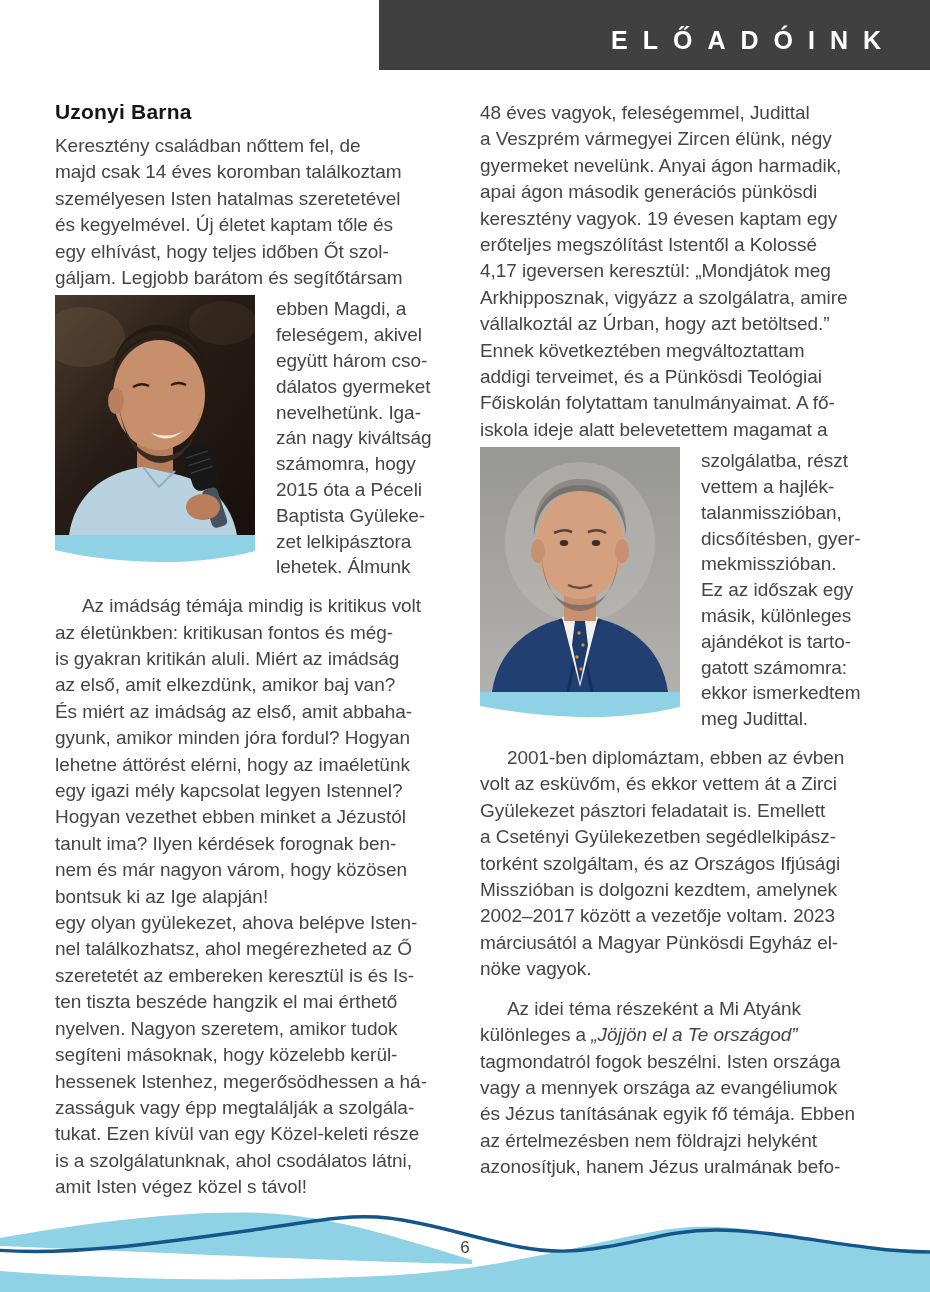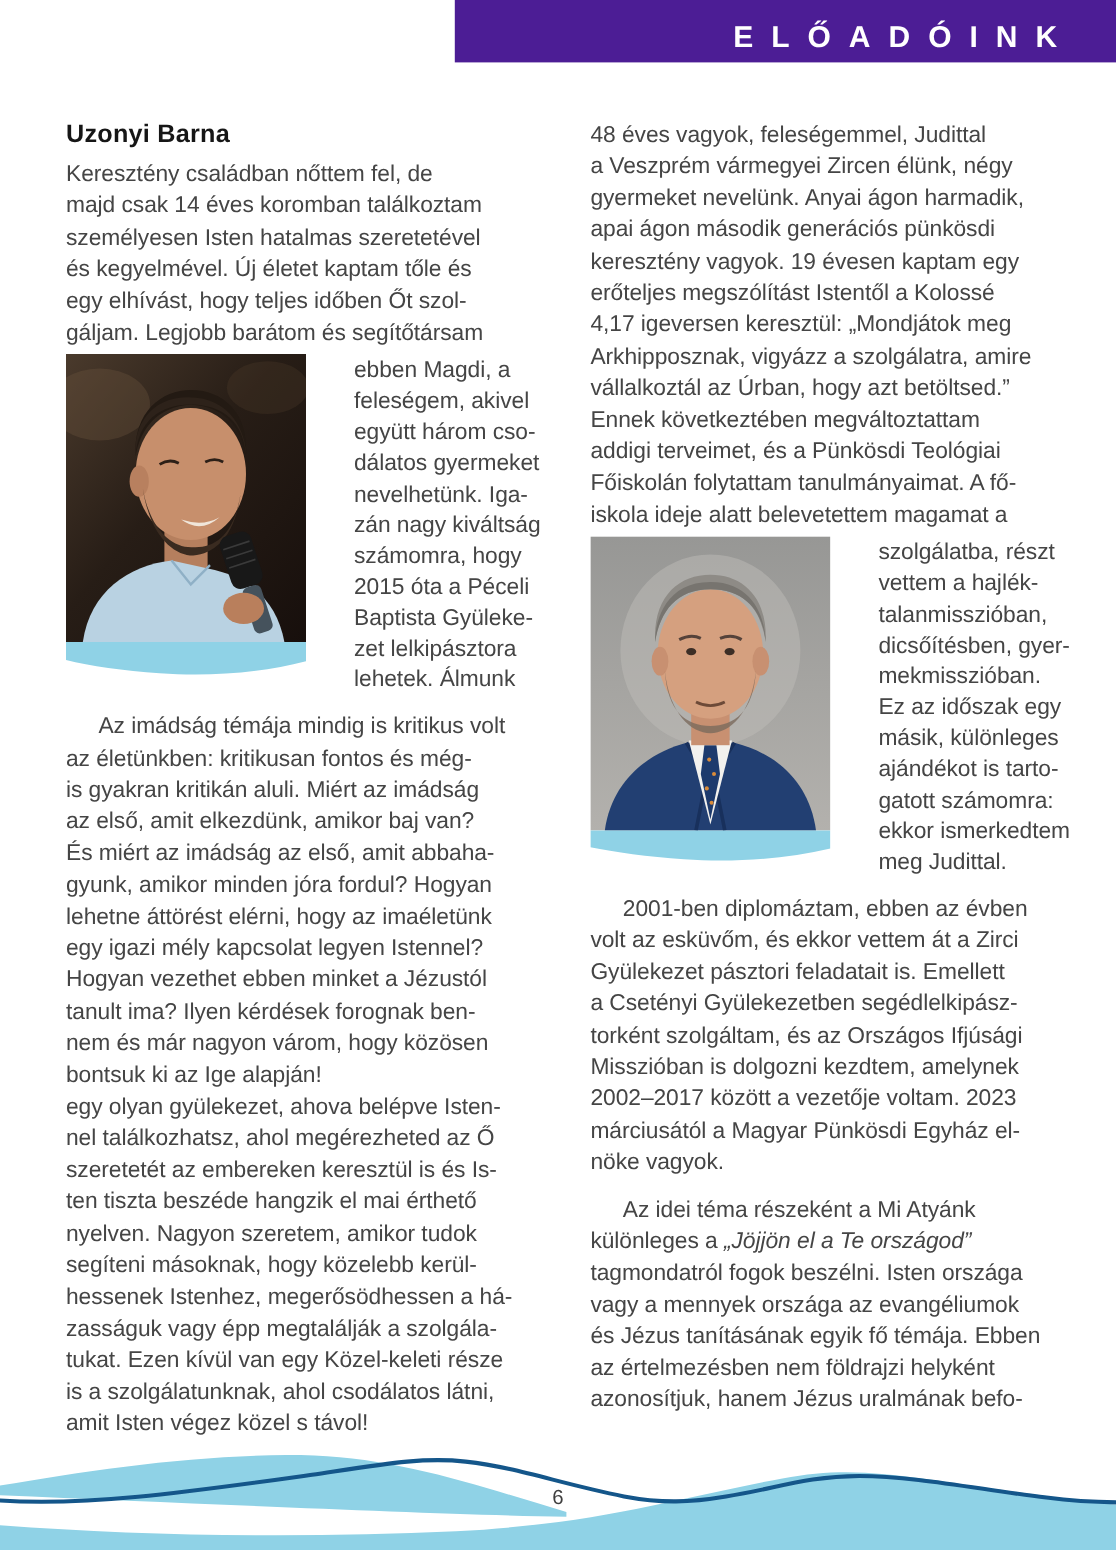--- a/index.html
+++ b/index.html
@@ -3,50 +3,49 @@
 <meta charset="utf-8">
 <style>
   html,body{margin:0;padding:0;}
   body{
     width:930px;height:1292px;position:relative;overflow:hidden;
     background:#ffffff;color:#3f3f3f;
     font-family:"Liberation Sans", sans-serif;
   }
   
   .banner{
-    position:absolute;top:0;left:379px;right:0;height:52px;
-    background:#4c1d95;display:flex;align-items:center;justify-content:flex-end;
+    position:absolute;top:0;left:379px;right:0;height:70px;
+    background:#404040;display:flex;align-items:center;justify-content:flex-end;
     padding-right:34px;box-sizing:border-box;
   }
   .banner-title{
     color:#ffffff;font-size:25px;font-weight:600;letter-spacing:15px;line-height:1;
     padding-top:10px;
   }
   
   .content{
     position:absolute;top:100px;left:55px;width:823px;
-    display:flex;gap:39px;
+    display:flex;gap:27px;
   }
   .col{width:398px;flex:0 0 398px;}
   .speaker-heading{
     margin:0 0 9px 0;font-size:21px;font-weight:bold;color:#161616;letter-spacing:0.2px;
   }
   .para{
     font-size:19px;line-height:26.4px;white-space:pre;color:#454545;
     letter-spacing:-0.05px;
   }
   .indent{text-indent:27px;}
   .mt{margin-top:13px;}
   .photo-row{display:flex;gap:21px;margin-top:4px;}
   .photo-fig{flex:0 0 200px;width:200px;}
   .photo-fig svg{display:block;}
   .beside{
     font-size:19px;line-height:25.8px;white-space:pre;color:#454545;padding-top:1px;
     letter-spacing:-0.05px;
-    margin-left:19px;
   }
   .ital{font-style:italic;}
   .rest-lines{white-space:pre;text-align:center;}
   
   .footer-waves{position:absolute;left:0;top:1172px;width:930px;height:120px;}
   .page-number{
     position:absolute;left:0;right:0;top:1238px;text-align:center;
     font-size:17px;color:#3f3f3f;z-index:3;
   }
 </style>

